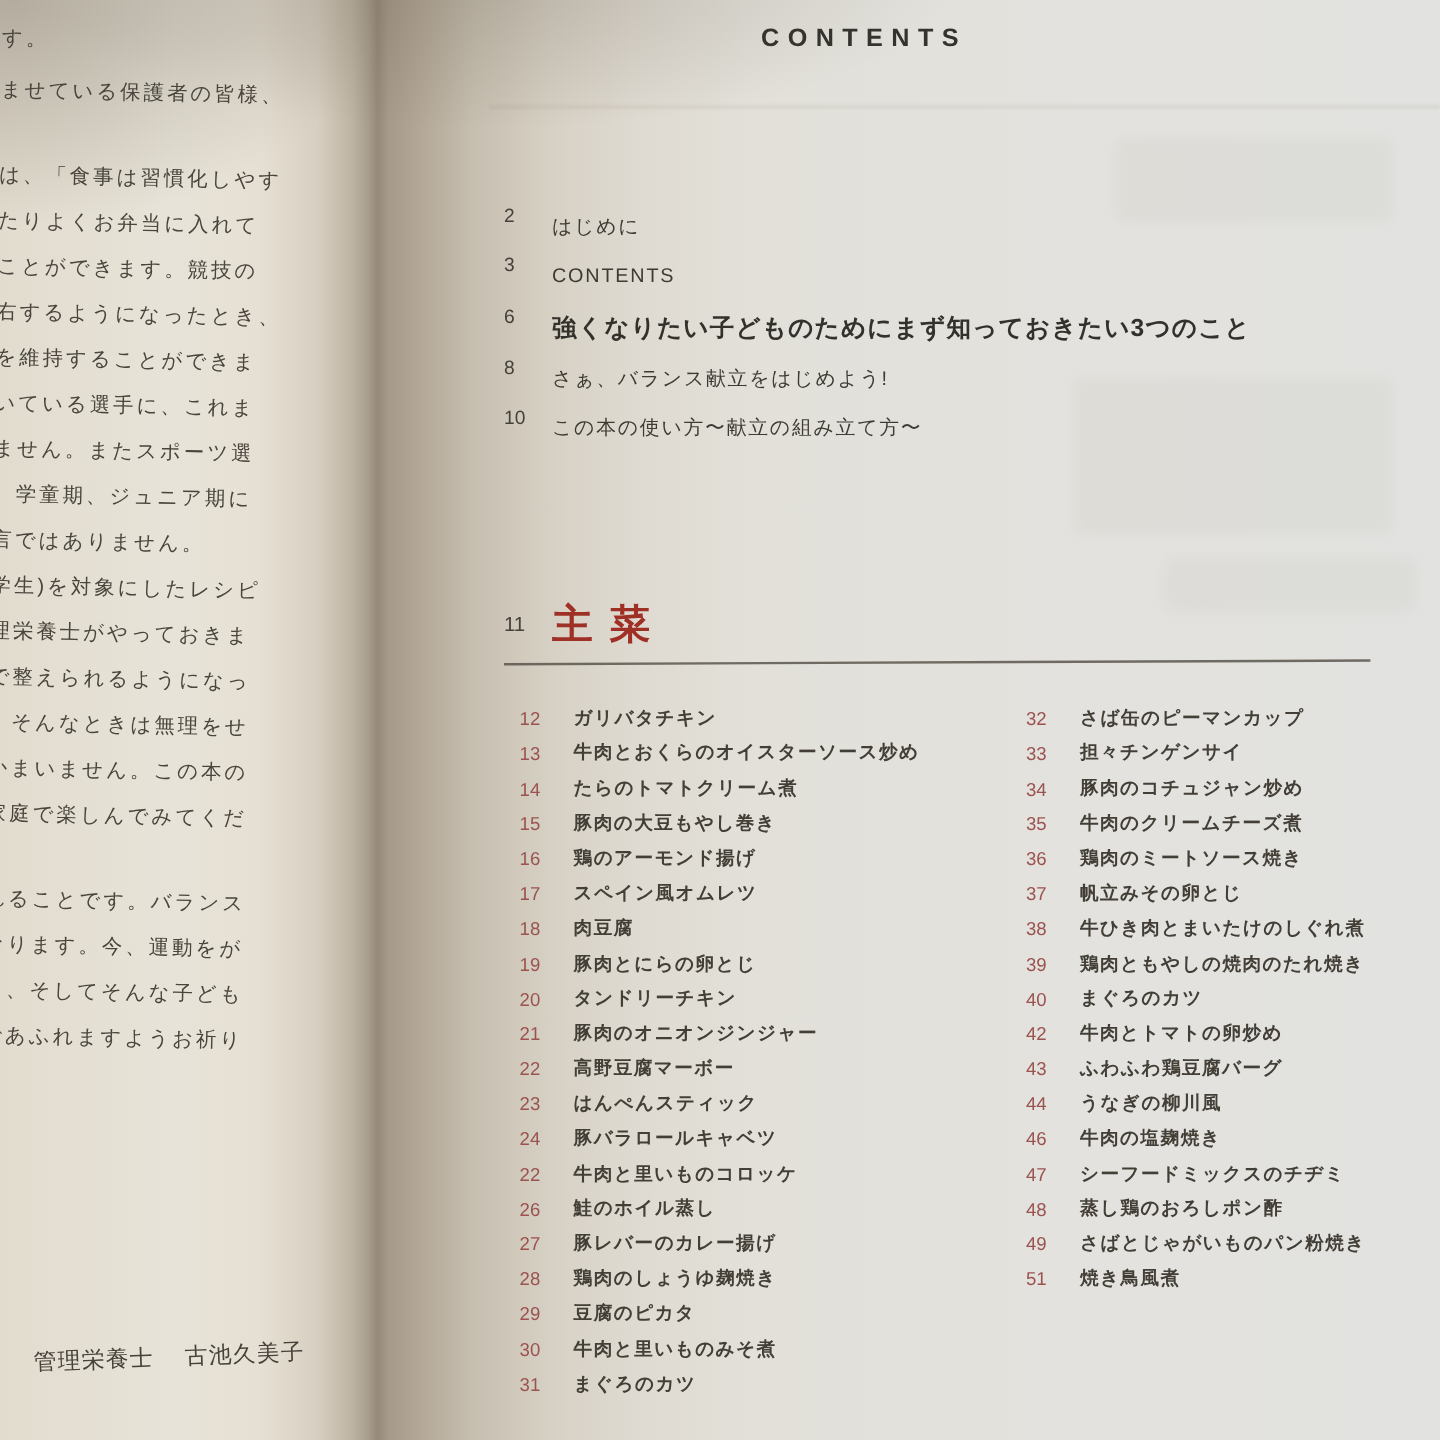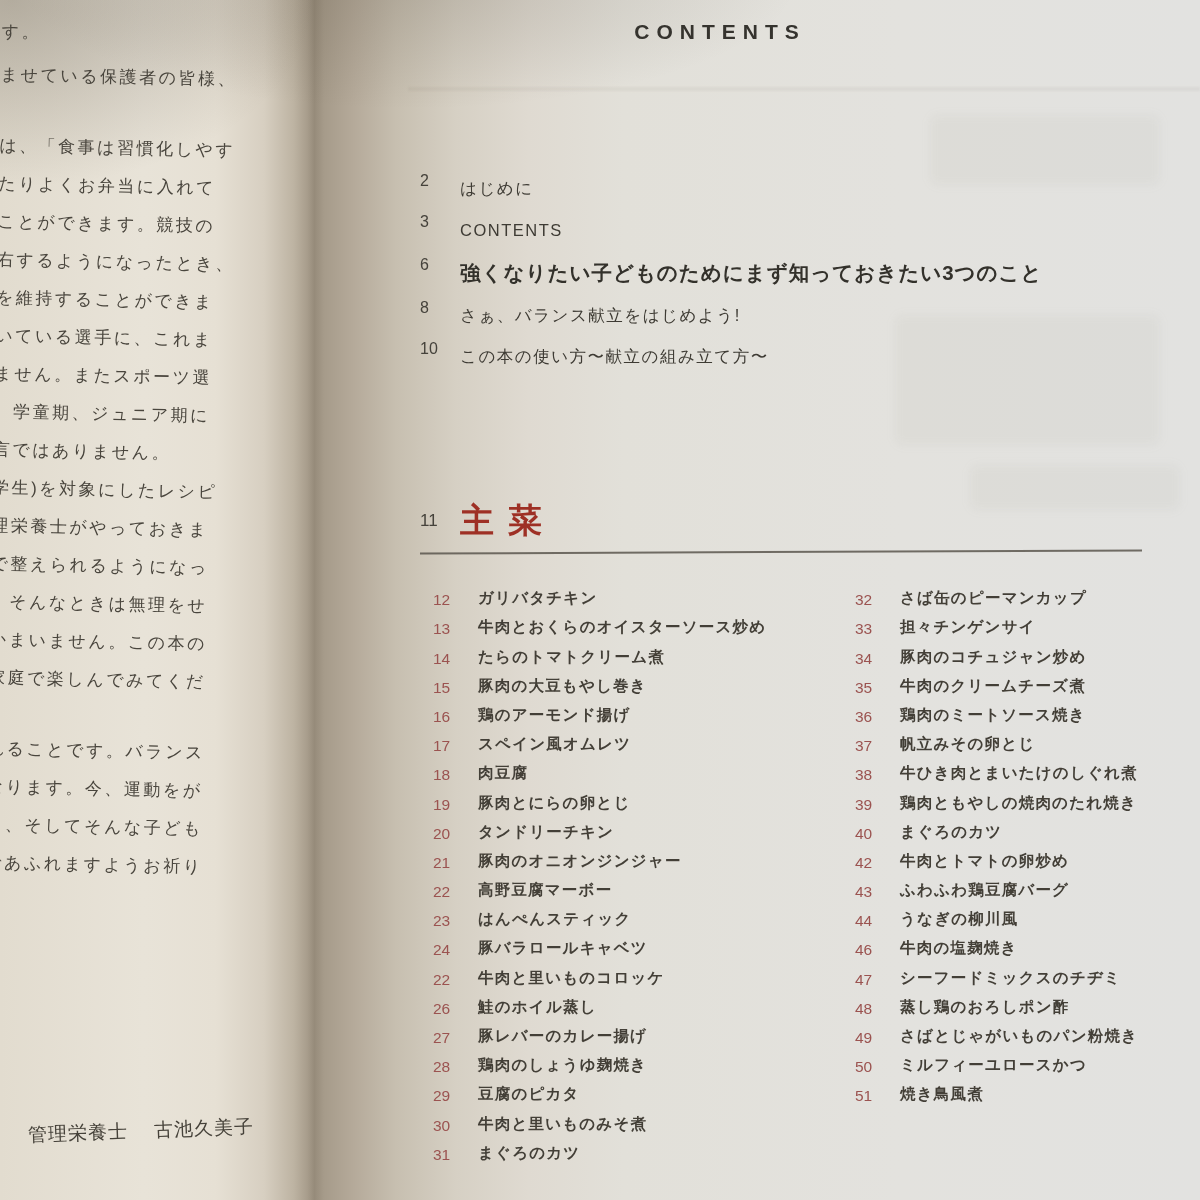--- a/index.html
+++ b/index.html
@@ -313,22 +313,18 @@
     </div>
       <div class="rc-row">
       <span class="rc-num">48</span>
       <span class="rc-title">蒸し鶏のおろしポン酢</span>
     </div>
       <div class="rc-row">
       <span class="rc-num">49</span>
       <span class="rc-title">さばとじゃがいものパン粉焼き</span>
     </div>
       <div class="rc-row">
-      <span class="rc-num">50</span>
-      <span class="rc-title">ミルフィーユロースかつ</span>
-    </div>
-      <div class="rc-row">
       <span class="rc-num">51</span>
       <span class="rc-title">焼き鳥風煮</span>
     </div>
     </div>
 
 </div>
 
 </body></html>

